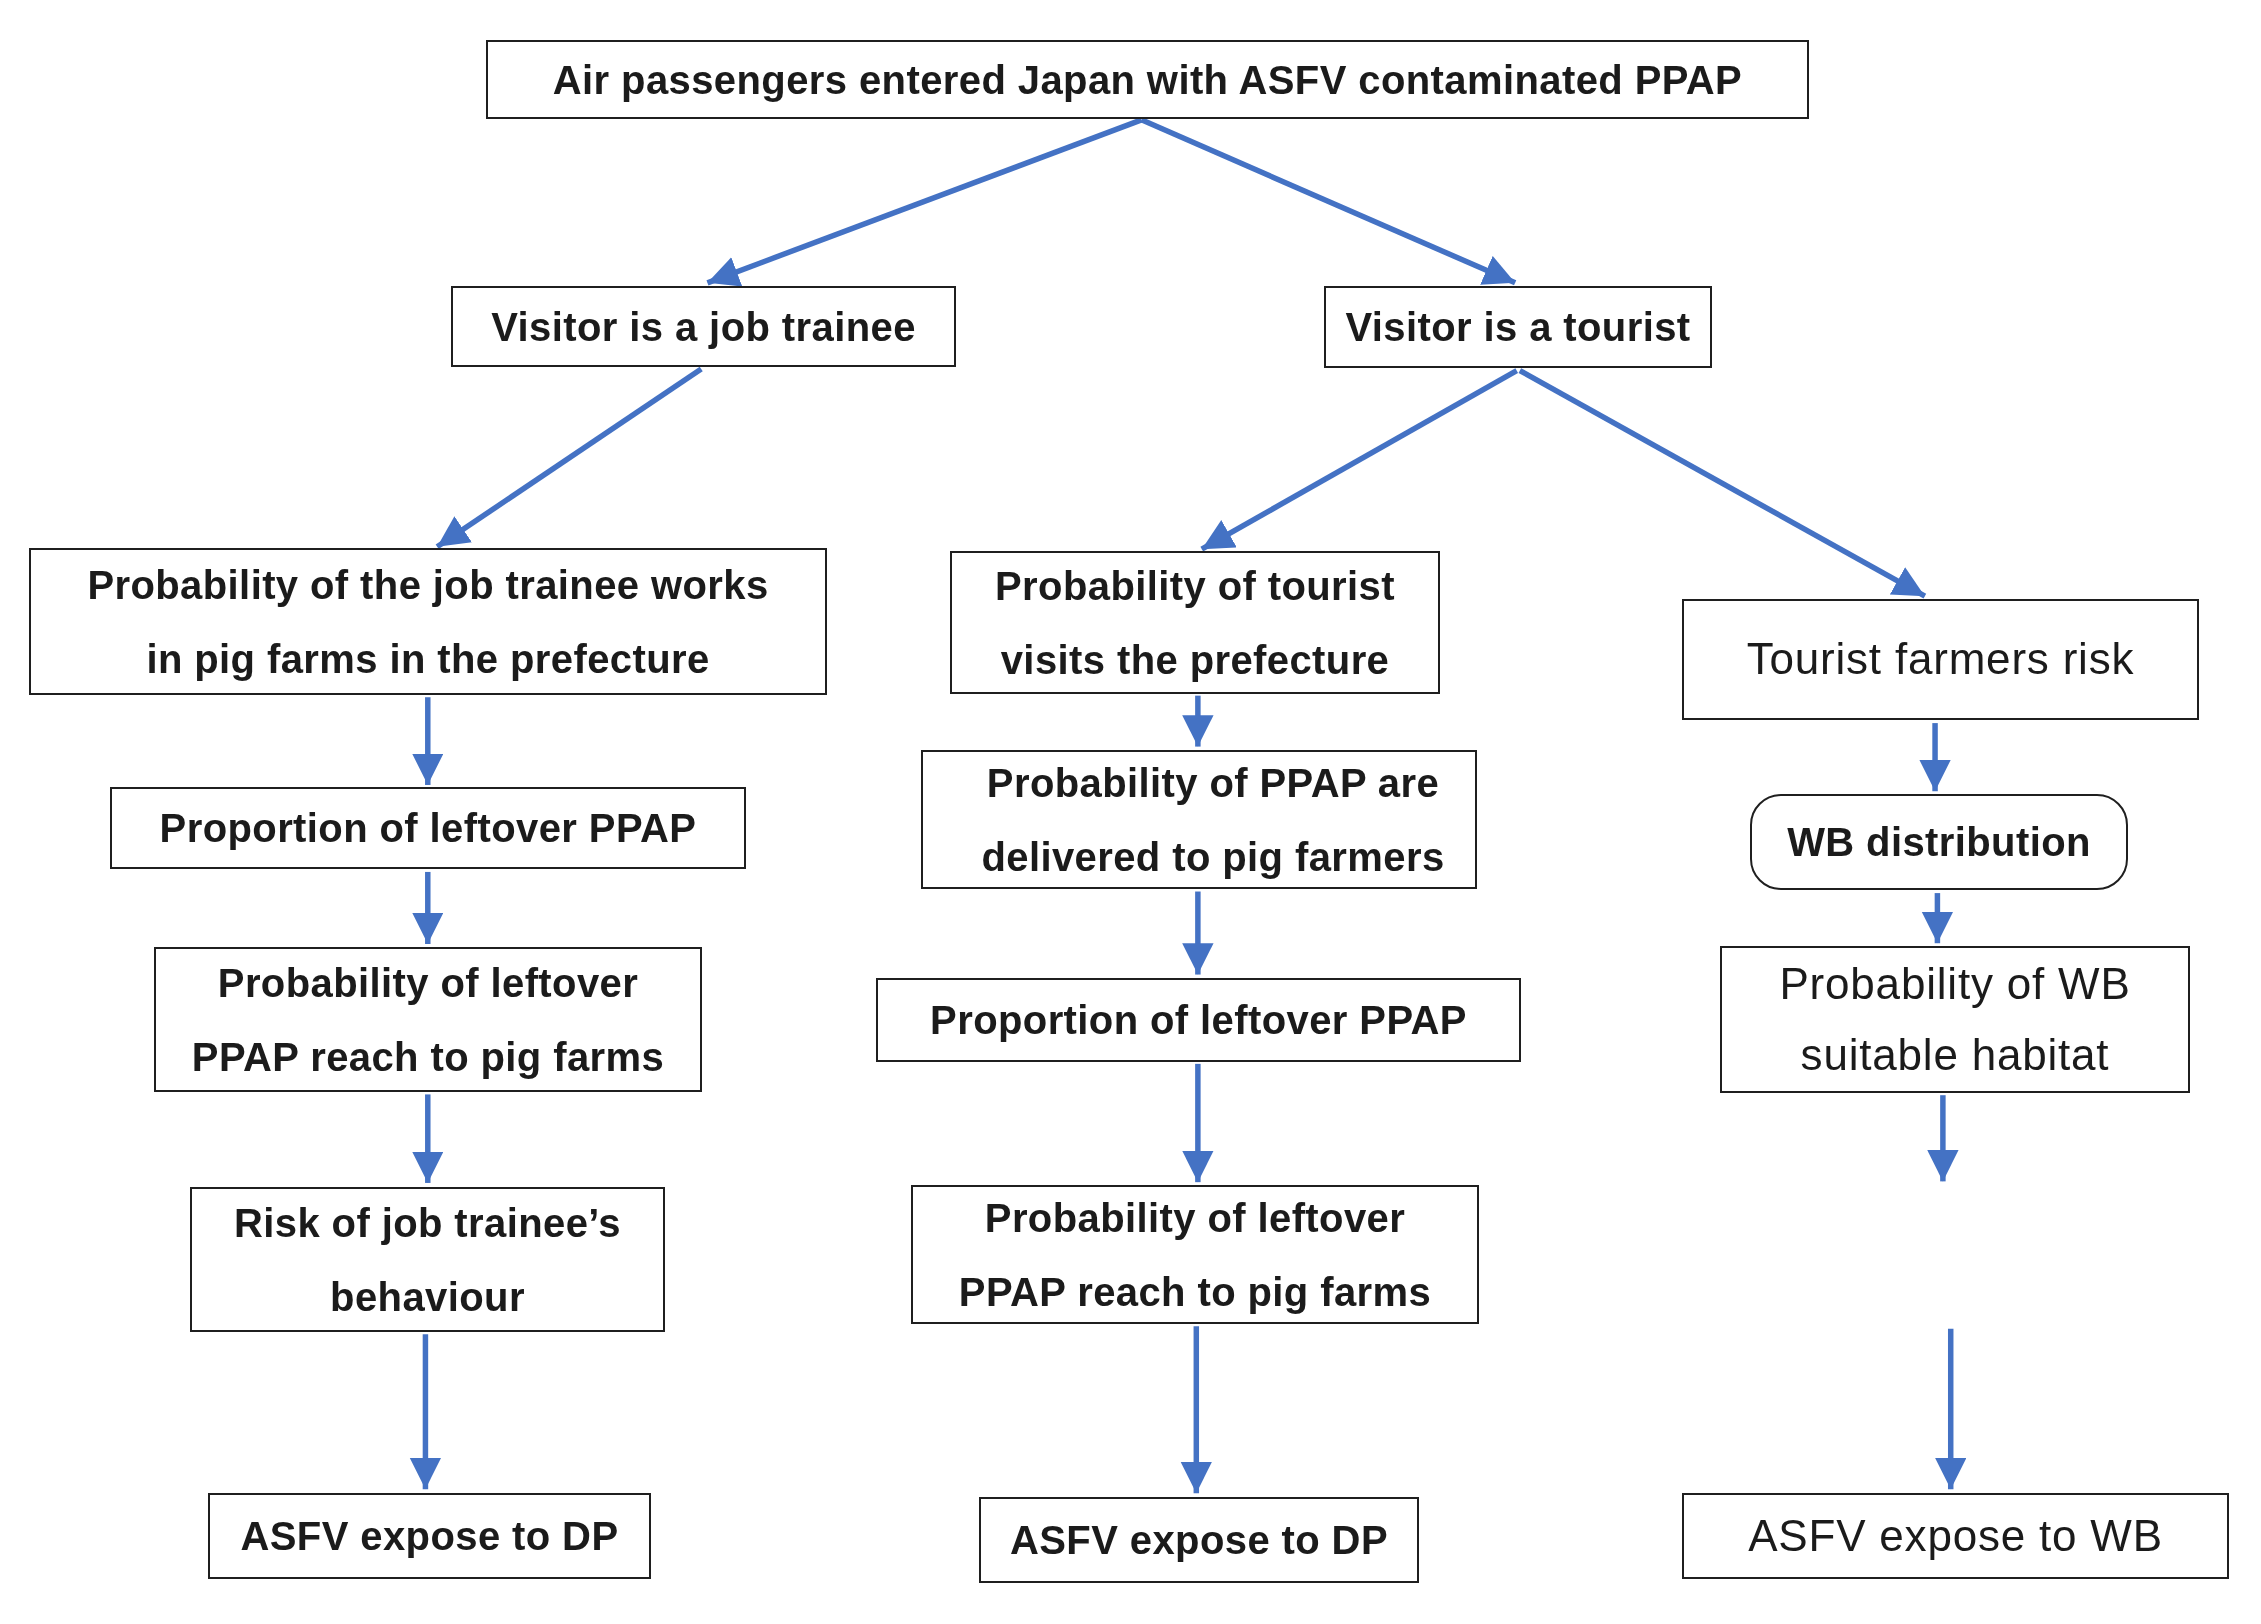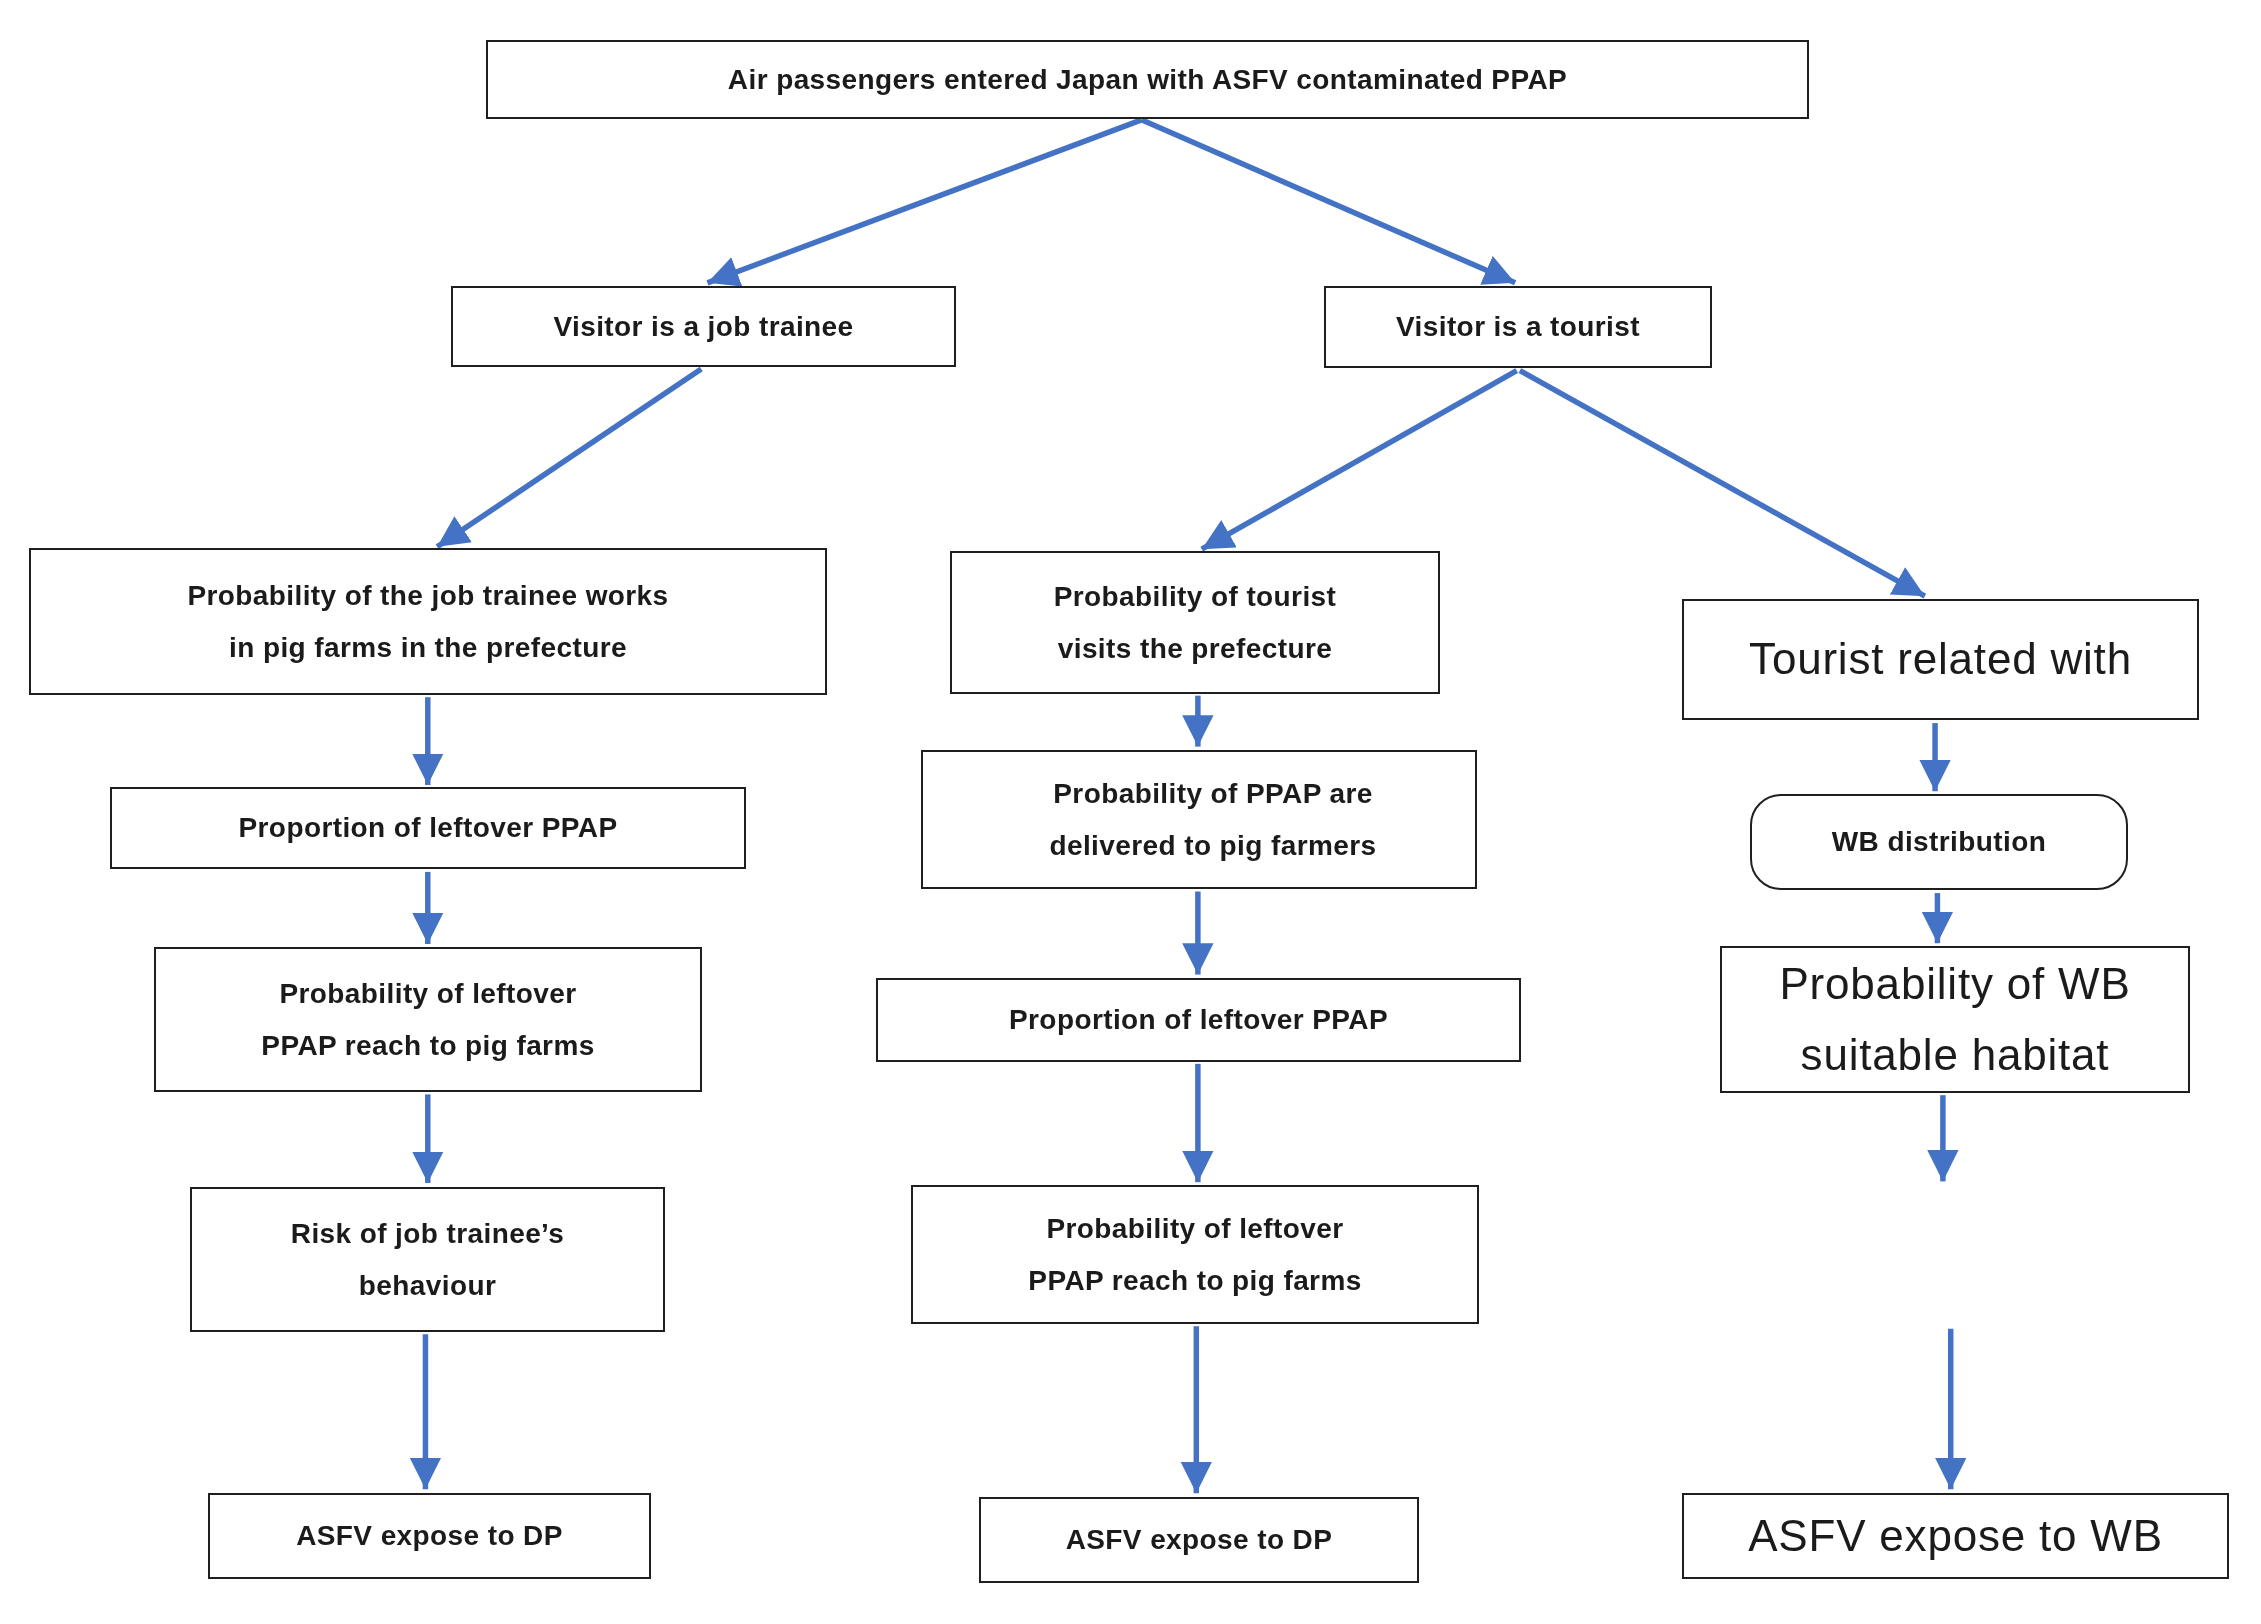--- a/index.html
+++ b/index.html
@@ -36,21 +36,21 @@
     border: 2.4px solid var(--box-border);
     display: flex;
     align-items: center;
     justify-content: center;
     text-align: center;
     white-space: pre-line;
     z-index: 2;
   }
   .node.bold {
     font-weight: bold;
-    font-size: 28px;
+    font-size: 40px;
     line-height: 1.85;
     letter-spacing: 0.4px;
   }
   .node.light {
     font-weight: 400;
     font-size: 44px;
     line-height: 1.6;
     letter-spacing: 0.8px;
   }
   
@@ -118,20 +118,20 @@
 
   <div class="node bold" id="node-m1">Probability of tourist
 visits the prefecture</div>
   <div class="node bold" id="node-m2">Probability of PPAP are
 delivered to pig farmers</div>
   <div class="node bold" id="node-m3">Proportion of leftover PPAP</div>
   <div class="node bold" id="node-m4">Probability of leftover
 PPAP reach to pig farms</div>
   <div class="node bold" id="node-m5">ASFV expose to DP</div>
 
-  <div class="node light" id="node-r1">Tourist related with</div>
+  <div class="node light" id="node-r1">Tourist farmers risk</div>
   <div class="node bold" id="node-r2">WB distribution</div>
   <div class="node light" id="node-r3">Probability of WB
 suitable habitat</div>
   <div class="node light" id="node-r5">ASFV expose to WB</div>
 
 </div>
 
 
 </body></html>

